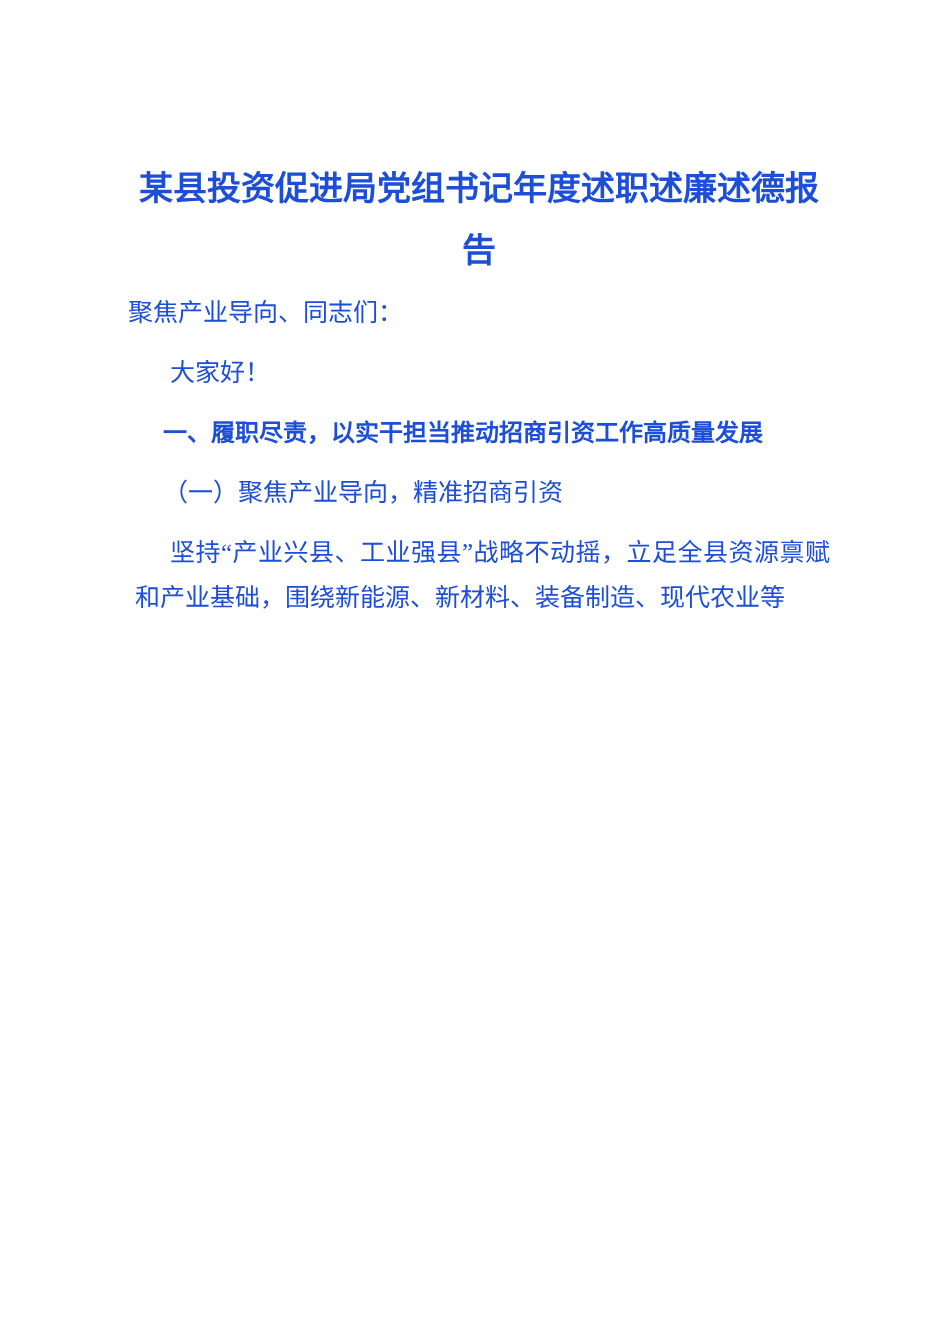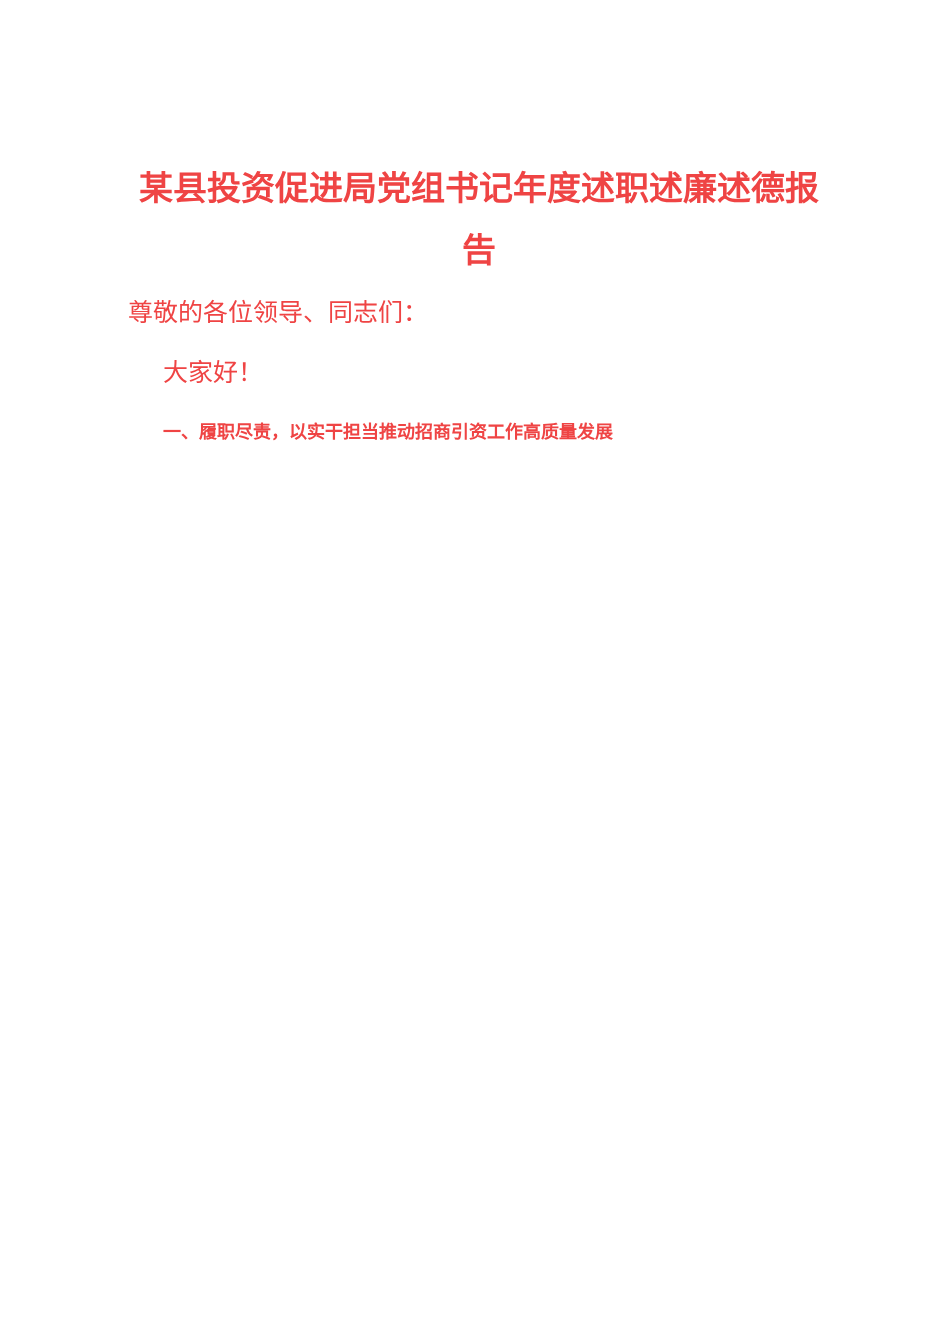--- a/index.html
+++ b/index.html
@@ -6,21 +6,21 @@
     margin: 0;
     padding: 0;
     background: #ffffff;
   }
   .page {
     position: relative;
     width: 950px;
     height: 1330px;
     margin: 0 auto;
     background: #ffffff;
-    color: #ef4444;
+    color: #1d4ed8;
     box-sizing: border-box;
     padding: 158px 120px 0 128px;
     overflow: hidden;
   }
   .doc-title {
     font-family: "Liberation Serif", "DejaVu Serif", serif;
     font-weight: 700;
     font-size: 34px;
     line-height: 62px;
     text-align: center;
@@ -36,43 +36,46 @@
     text-align: justify;
     text-justify: inter-character;
     word-break: break-all;
   }
   .salutation {
     text-indent: 0;
     text-align: left;
   }
   .para {
     text-indent: 35px;
+    margin-left: 7px;
   }
   .heading1 {
     font-family: "Liberation Sans", "DejaVu Sans", sans-serif;
     font-weight: 700;
-    font-size: 18px;
+    font-size: 24px;
     line-height: 45px;
     margin: 0 0 15px 0;
     text-indent: 35px;
     word-break: break-all;
   }
   .heading2 {
     text-indent: 35px;
     text-align: left;
   }
 </style>
 </head>
 <body>
 
 <div class="page">
   <h1 class="doc-title">某县投资促进局党组书记年度述职述廉述德报告</h1>
 
-  <p class="salutation">尊敬的各位领导、同志们：</p>
+  <p class="salutation">聚焦产业导向、同志们：</p>
 
   <p class="para">大家好！</p>
 
 
   <h2 class="heading1">一、履职尽责，以实干担当推动招商引资工作高质量发展</h2>
 
 
+  <h3 class="heading2">（一）聚焦产业导向，精准招商引资</h3>
 
+  <p class="para">坚持“产业兴县、工业强县”战略不动摇，立足全县资源禀赋和产业基础，围绕新能源、新材料、装备制造、现代农业等</p>
 </div>
 
 </body></html>

